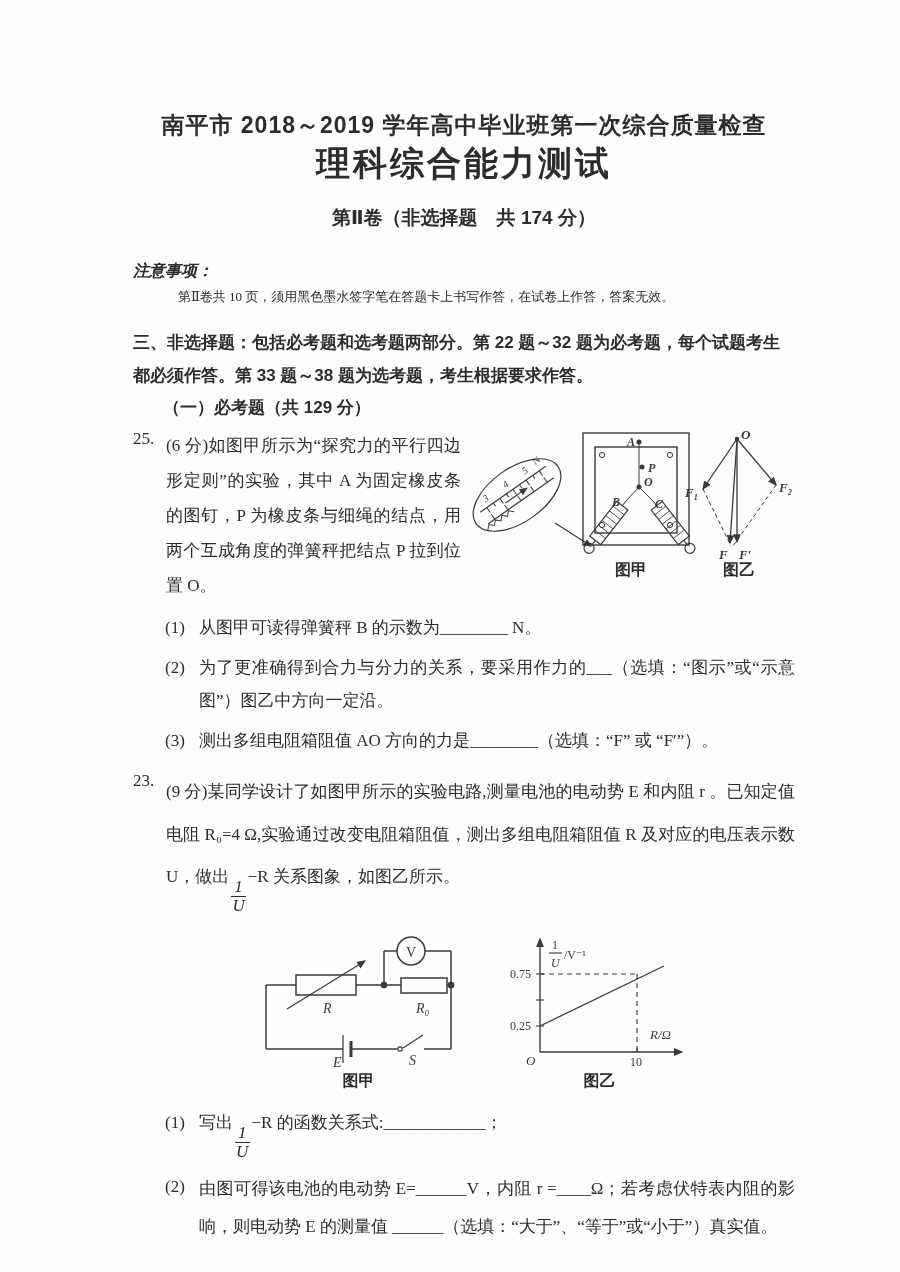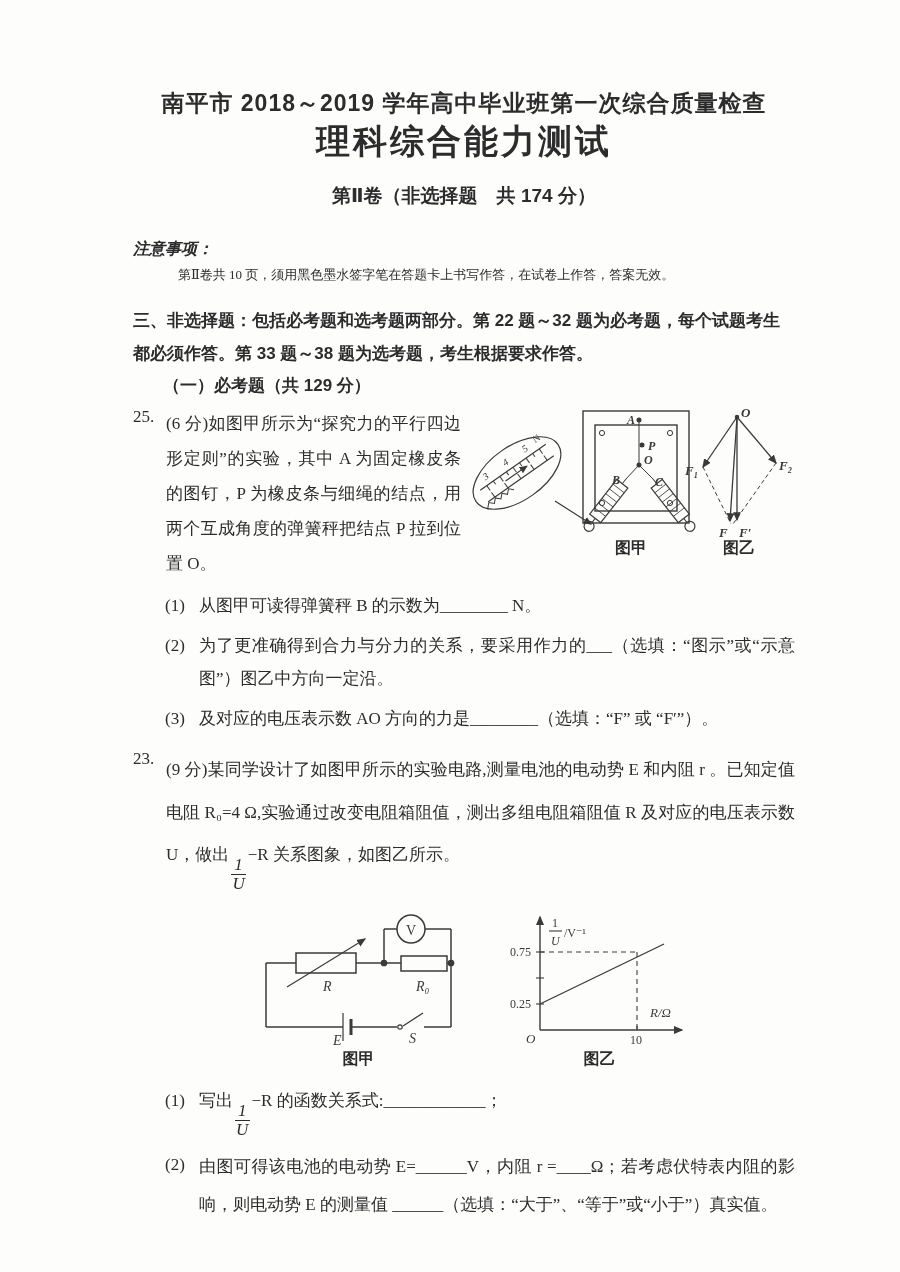--- a/index.html
+++ b/index.html
@@ -1,20 +1,20 @@
 <!DOCTYPE html>
 <html><head>
 <meta charset="utf-8">
 <style>
   html,body{margin:0;padding:0;}
   body{
     width:900px;height:1272px;background:#fdfdfc;overflow:hidden;
     font-family:"Liberation Serif","DejaVu Serif",serif;color:#2c2c2c;
   }
-  .page{box-sizing:border-box;width:900px;height:1272px;padding:88px 105px 0 133px;position:relative;}
+  .page{box-sizing:border-box;width:900px;height:1272px;padding:110px 105px 0 133px;position:relative;}
   .hd{font-family:"Liberation Sans","DejaVu Sans",sans-serif;font-weight:bold;}
   .title1{font-size:23px;text-align:center;letter-spacing:1px;}
   .title2{font-size:34px;text-align:center;letter-spacing:3px;}
   .title3{font-size:19px;text-align:center;margin-top:18px;}
   .notice-head{font-size:16px;margin-top:30px;font-style:italic;}
   .notice-body{font-size:13px;margin:6px 0 0 45px;}
   .sec-head{font-size:17px;margin-top:20px;line-height:1.95;}
   .sub-head{font-size:17px;margin:4px 0 0 30px;}
   .qrow{display:flex;align-items:flex-start;margin-top:10px;}
   .qnum{flex:0 0 33px;font-size:17px;}
@@ -158,21 +158,21 @@
   <div class="item">
     <span class="ilabel">(1)</span>
     <span class="itext">从图甲可读得弹簧秤 B 的示数为________ N。</span>
   </div>
   <div class="item">
     <span class="ilabel">(2)</span>
     <span class="itext">为了更准确得到合力与分力的关系，要采用作力的___（选填：“图示”或“示意图”）图乙中方向一定沿。</span>
   </div>
   <div class="item">
     <span class="ilabel">(3)</span>
-    <span class="itext">及对应的电压表示数 AO 方向的力是________（选填：“F” 或 “F′”）。</span>
+    <span class="itext">测出多组电阻箱阻值 AO 方向的力是________（选填：“F” 或 “F′”）。</span>
   </div>
 
   <div class="qrow" style="margin-top:14px;">
     <div class="qnum">23.</div>
     <div class="q23-stem">
       <span>(9 分)某同学设计了如图甲所示的实验电路,测量电池的电动势 E 和内阻 r 。已知定值电阻 R₀=4 Ω,实验通过改变电阻箱阻值，测出多组电阻箱阻值 R 及对应的电压表示数 U，做出</span><span class="frac">
           <span class="num">1</span>
           <span class="den">U</span>
         </span><span>−R 关系图象，如图乙所示。</span>
     </div>

